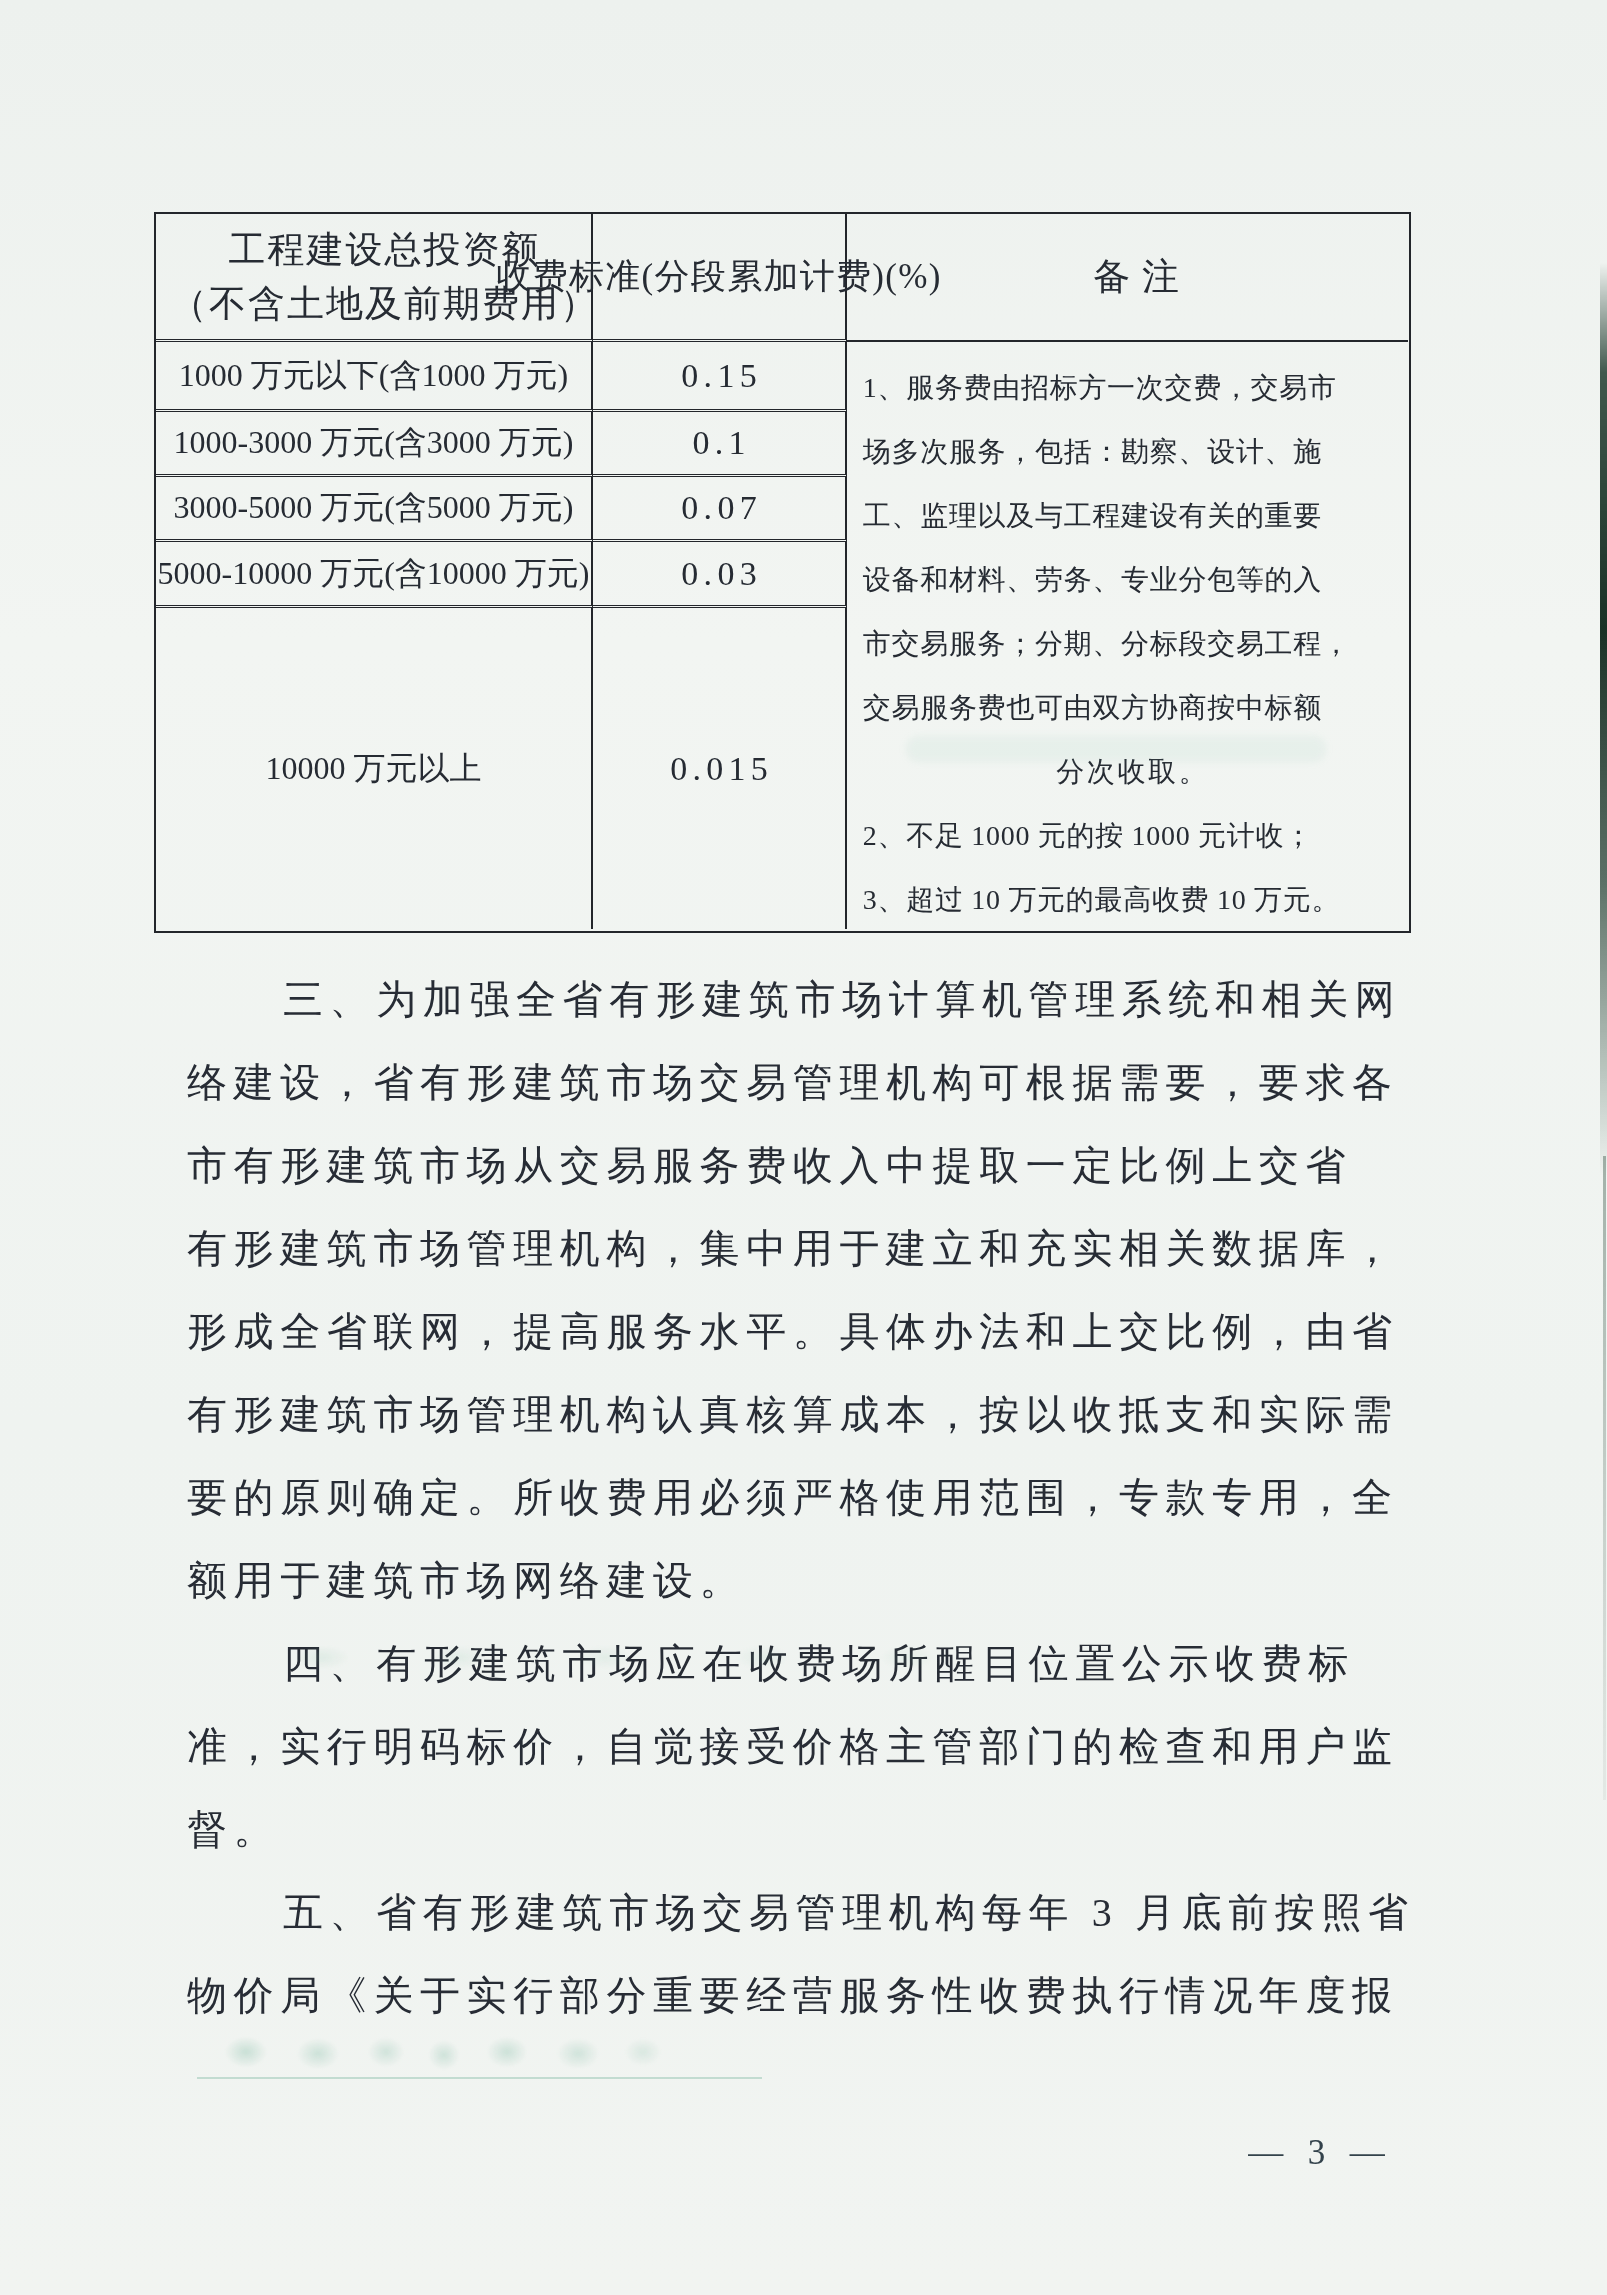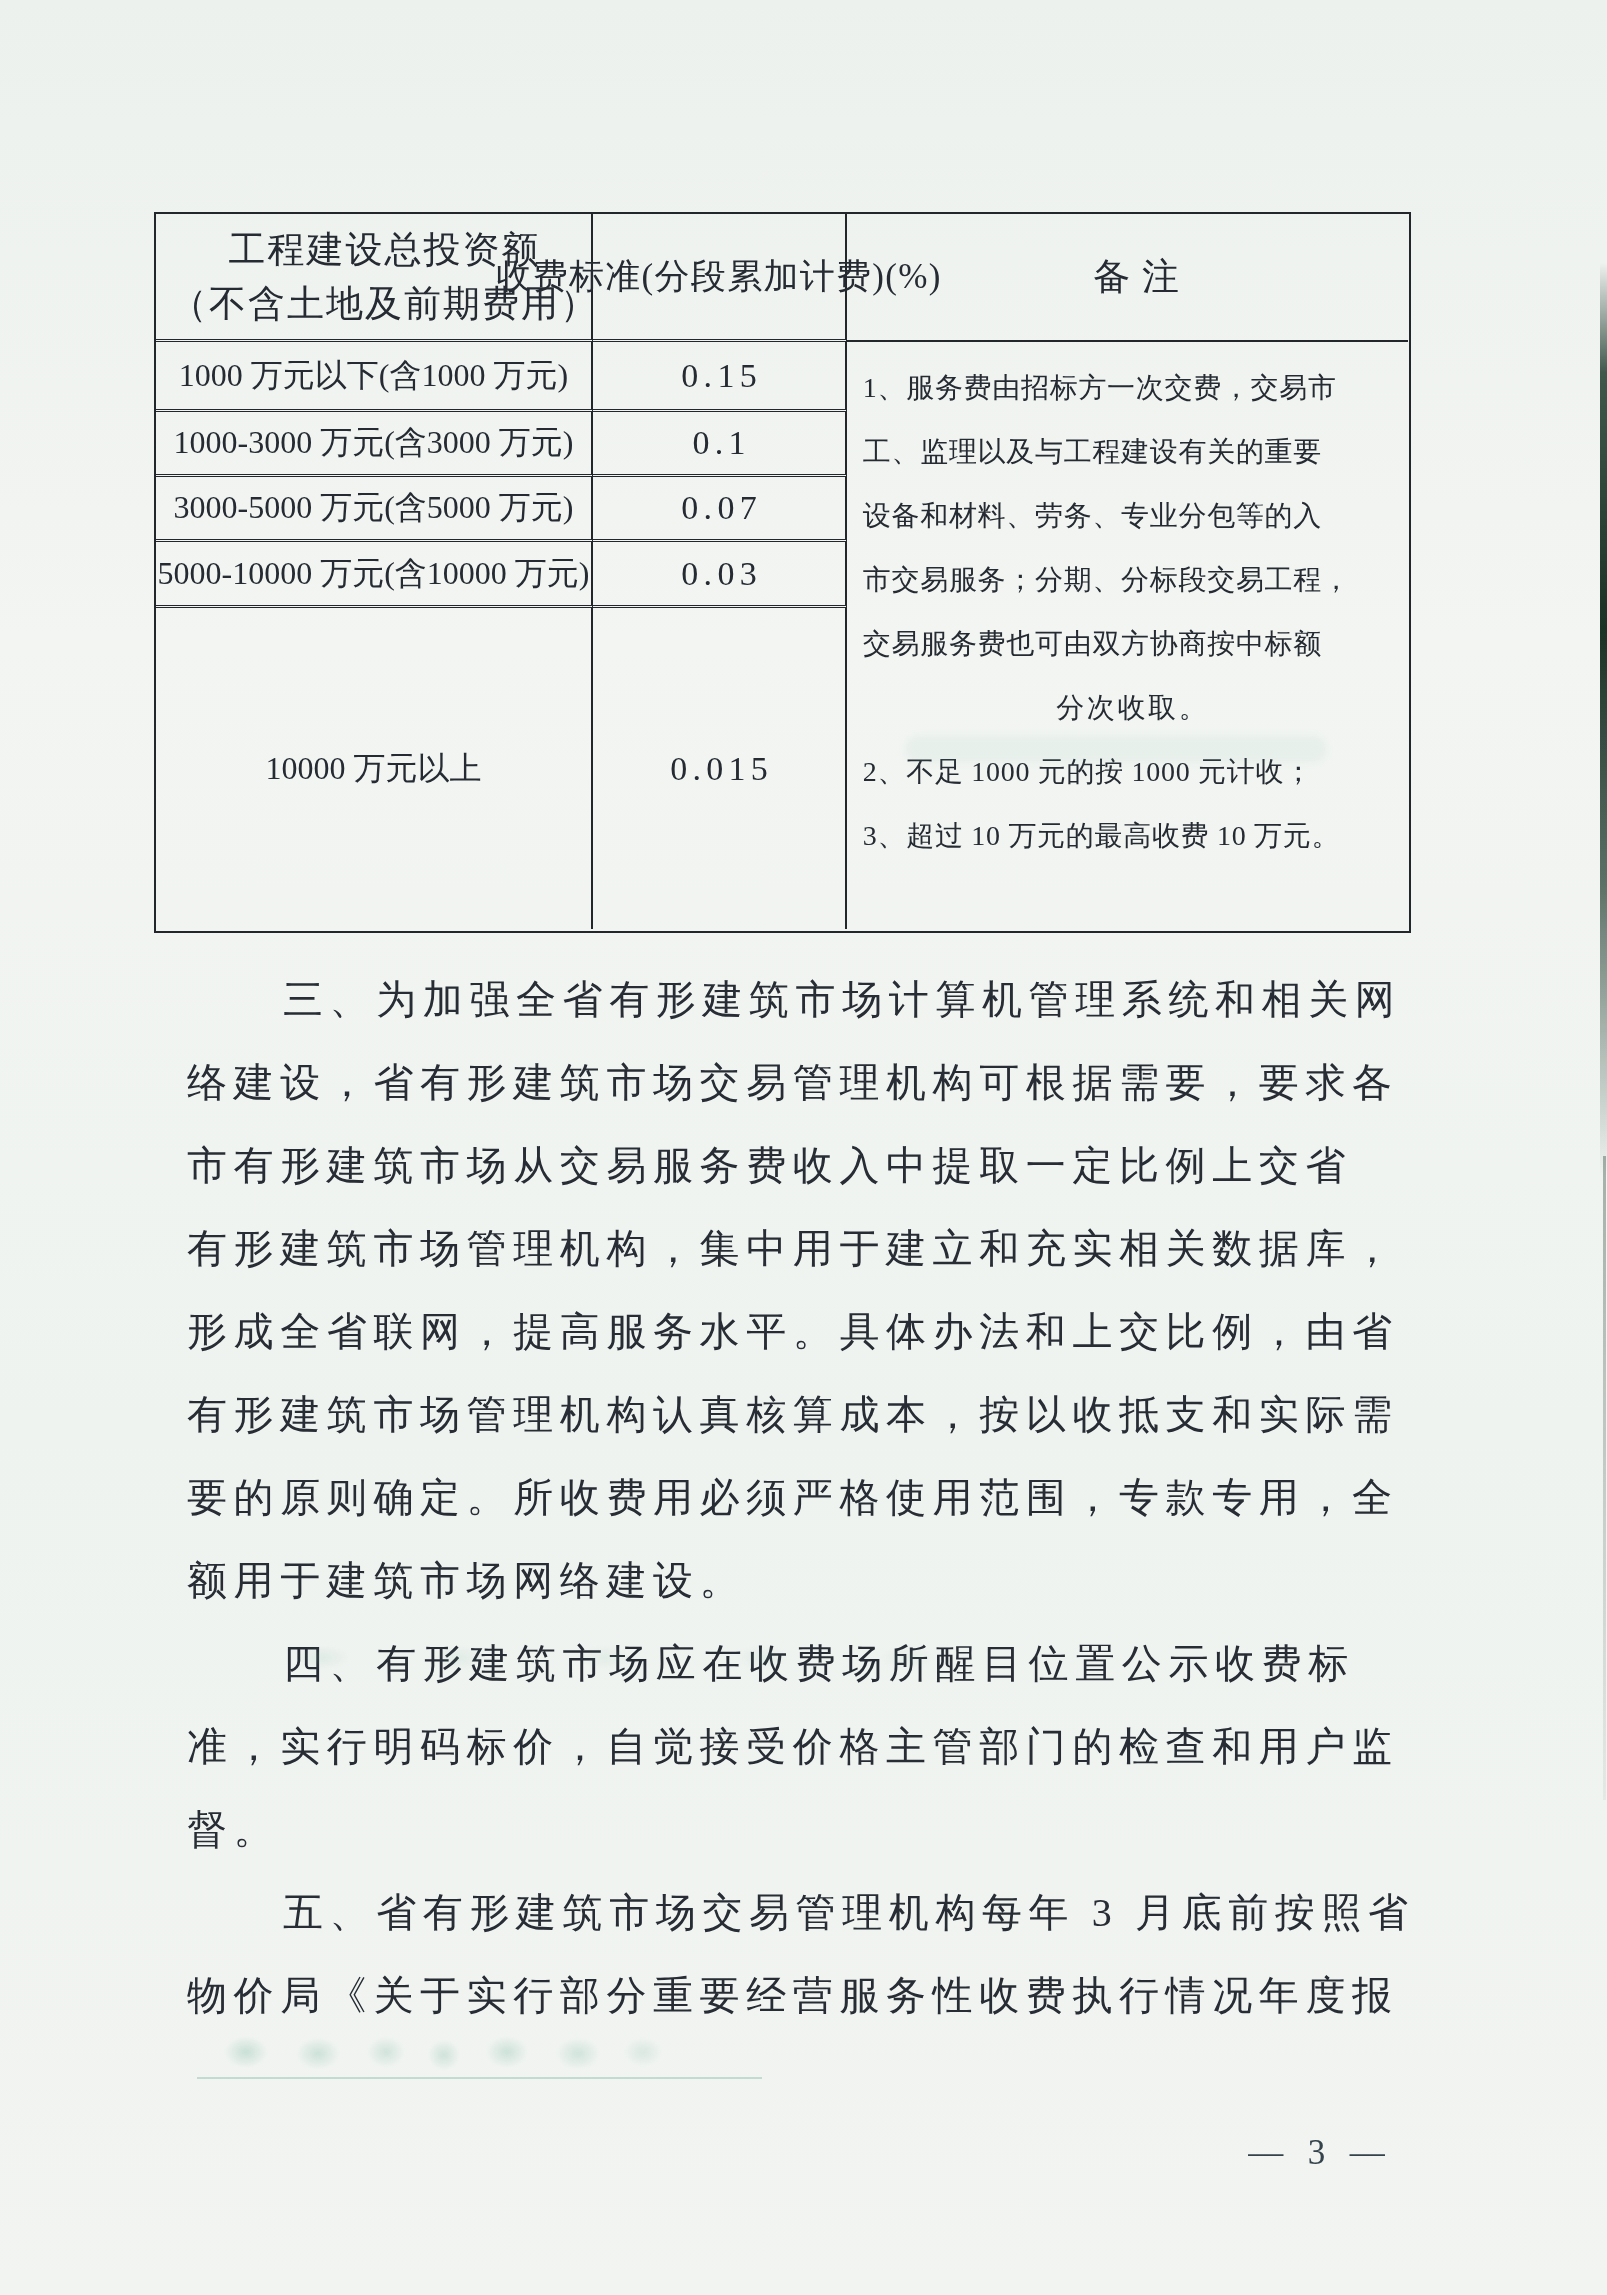--- a/index.html
+++ b/index.html
@@ -128,20 +128,21 @@
     <div class="cell col2 r4 row-sep rate-cell">0.07</div>
 
     <div class="cell col1 r5 row-sep range-cell">5000-10000 万元(含10000 万元)</div>
     <div class="cell col2 r5 row-sep rate-cell">0.03</div>
 
     <div class="cell col1 r6 range-cell">10000 万元以上</div>
     <div class="cell col2 r6 rate-cell">0.015</div>
 
     <div class="remark-cell">
       <div class="remark-line">1、服务费由招标方一次交费，交易市</div>
+      <div class="remark-line">场多次服务，包括：勘察、设计、施</div>
       <div class="remark-line">工、监理以及与工程建设有关的重要</div>
       <div class="remark-line">设备和材料、劳务、专业分包等的入</div>
       <div class="remark-line">市交易服务；分期、分标段交易工程，</div>
       <div class="remark-line">交易服务费也可由双方协商按中标额</div>
       <div class="remark-line center">分次收取。</div>
       <div class="remark-line">2、不足 1000 元的按 1000 元计收；</div>
       <div class="remark-line">3、超过 10 万元的最高收费 10 万元。</div>
     </div>
   </div>
 

